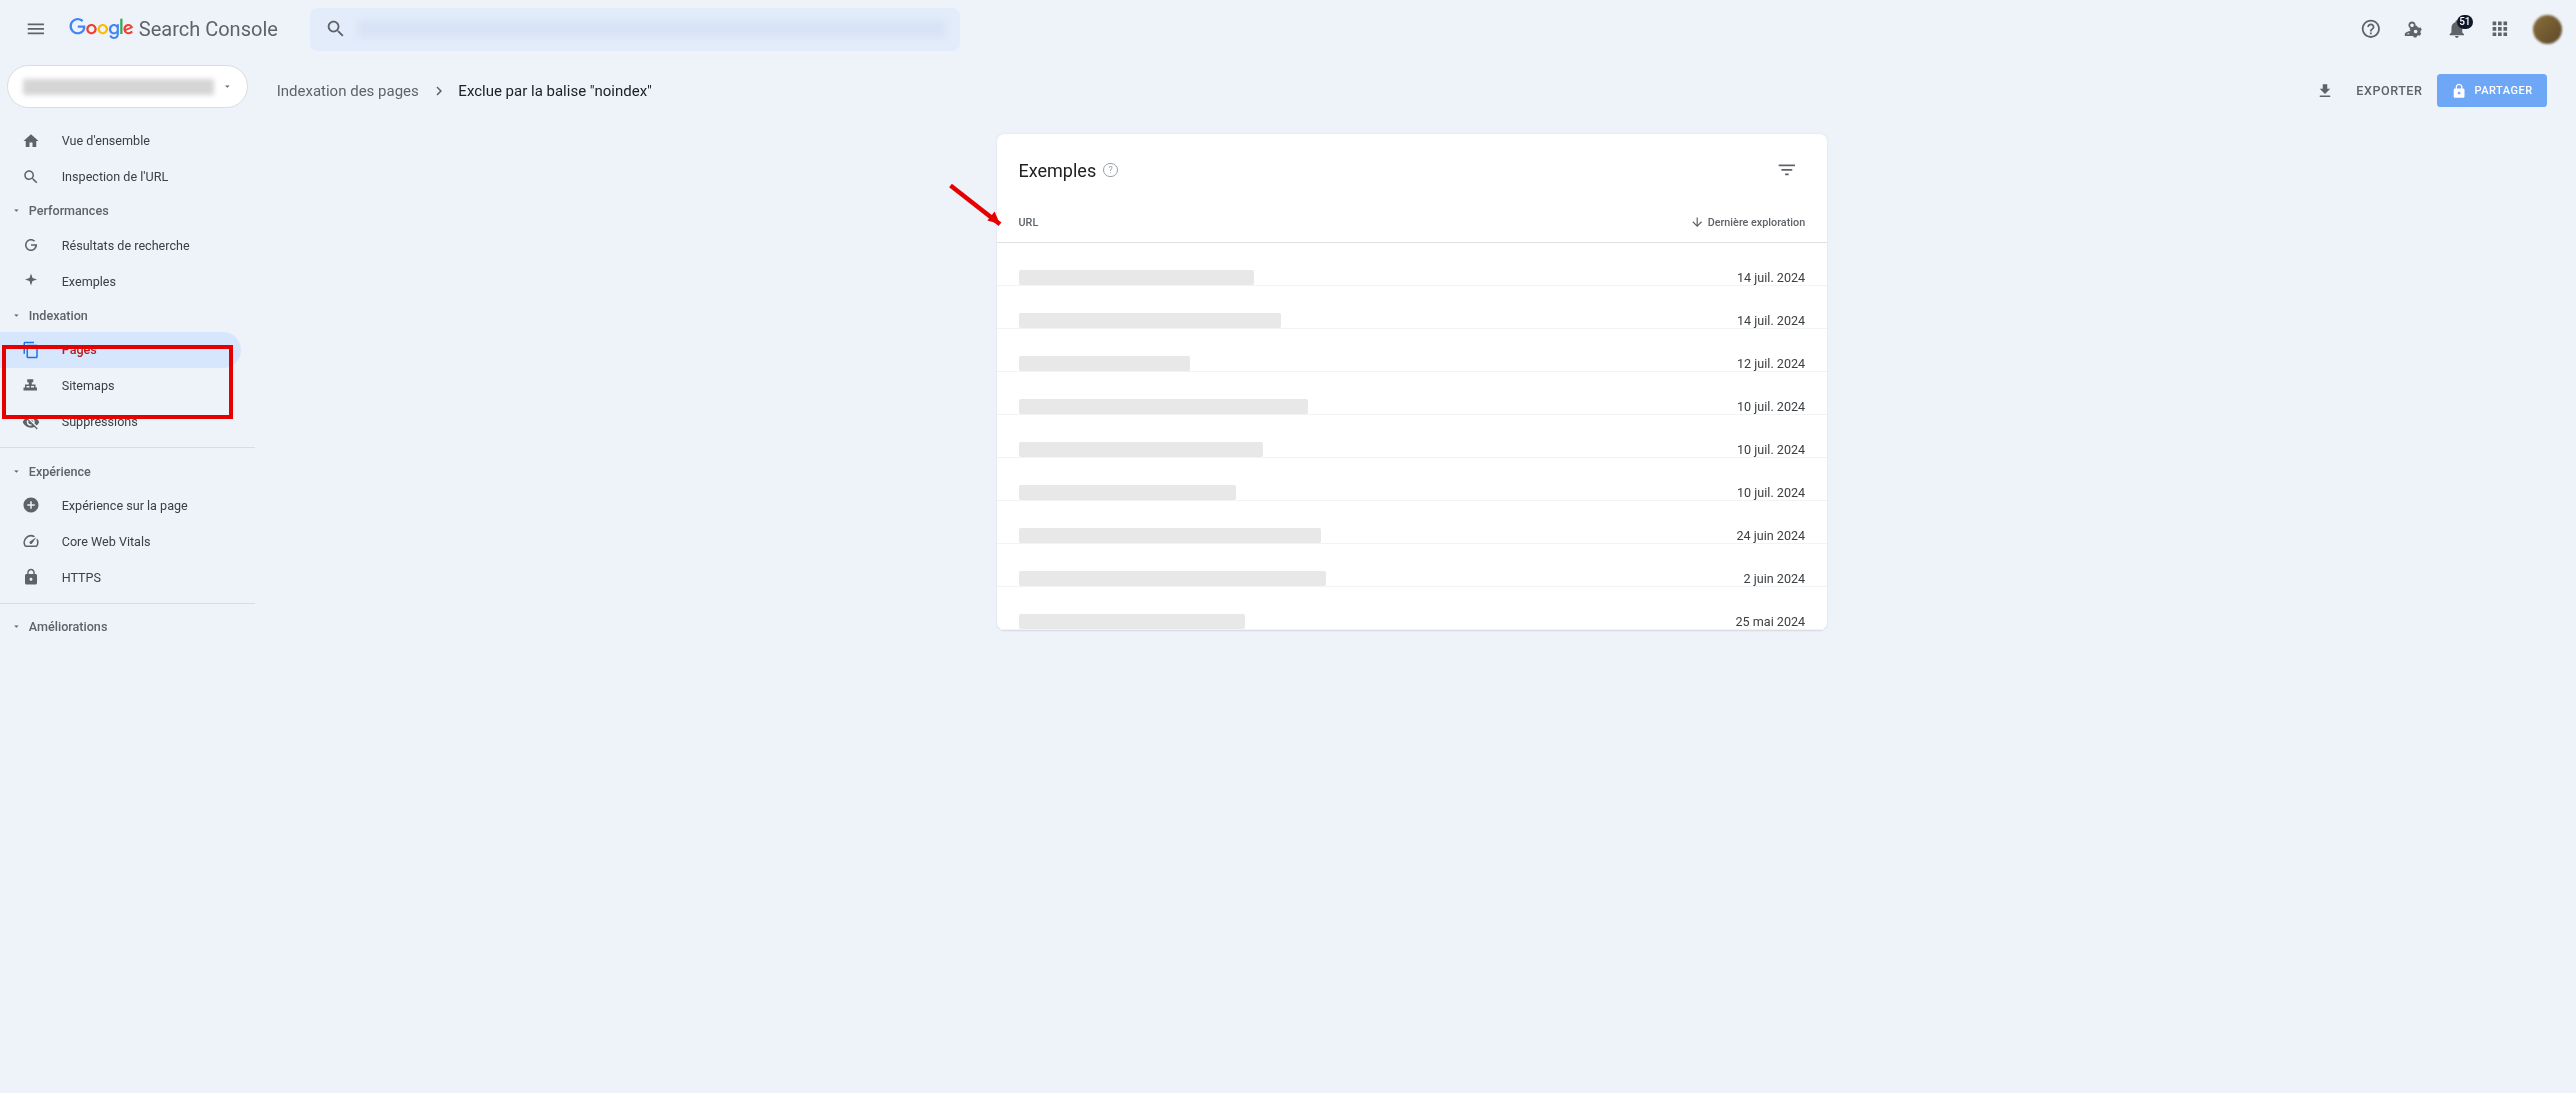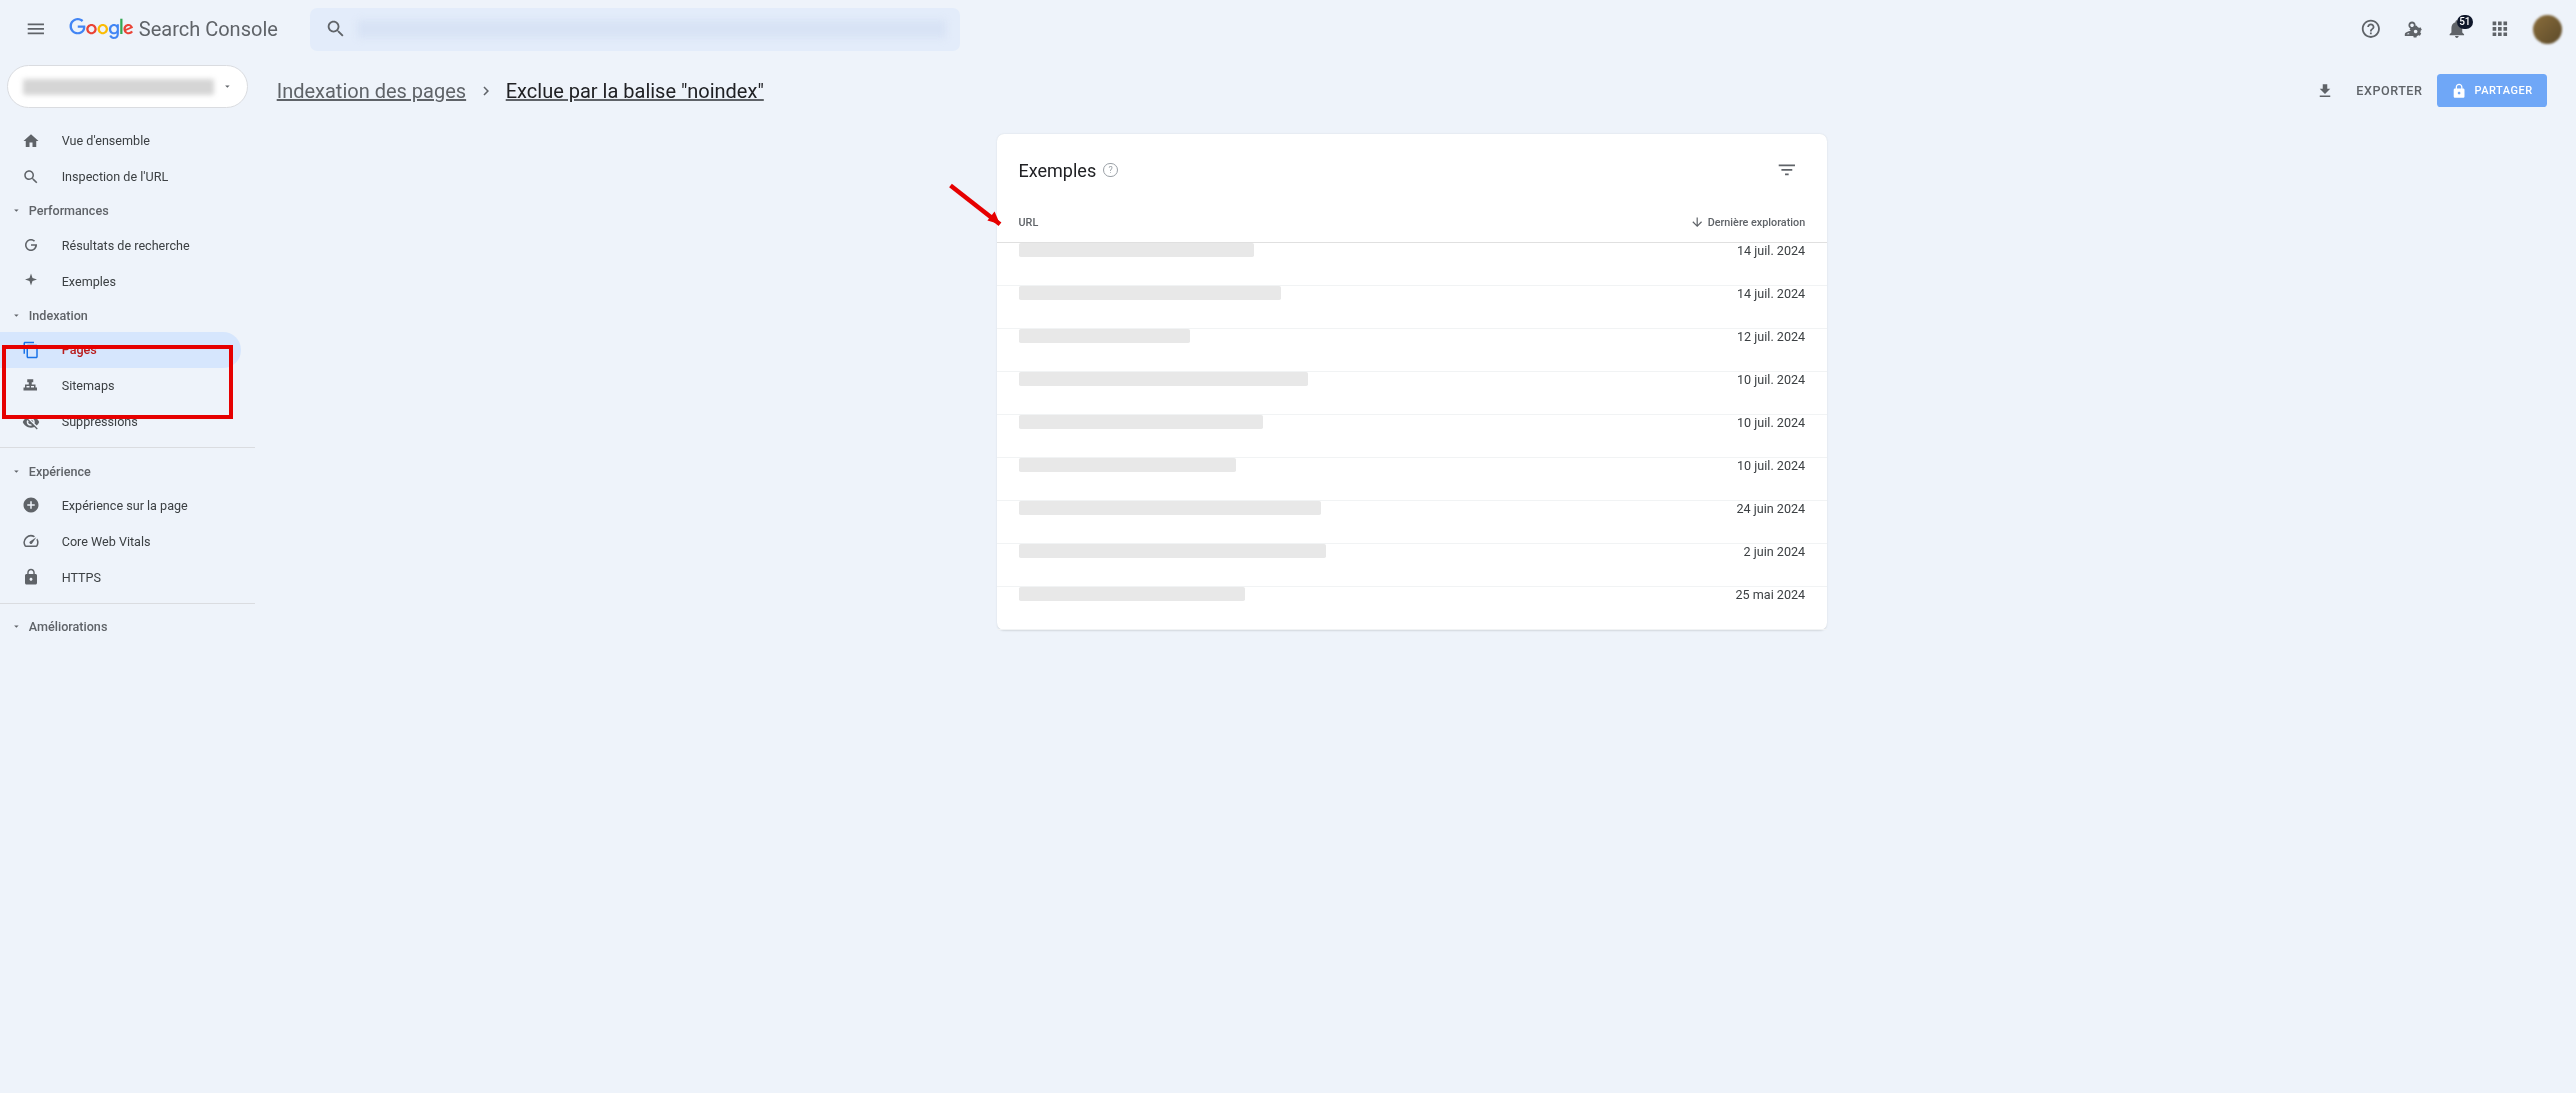--- a/index.html
+++ b/index.html
@@ -25,35 +25,35 @@
 .nav-item.active { background: #d6e6fd; color: #b91c1c; font-weight: 500; }
 .nav-item .icon { width: 18px; height: 18px; display: flex; align-items: center; justify-content: center; color: #5f6368; }
 .nav-item.active .icon { color: #1a73e8; }
 .nav-section { height: 32.5px; display: flex; align-items: center; padding: 0 10.8px 0 10.8px; gap: 7.2px; color: #5f6368; font-size: 12.6px; font-weight: 500; cursor: pointer; }
 .nav-divider { height: 0.9px; background: #dadce0; margin: 7.2px 0; }
 .red-box { position: absolute; border: 4.5px solid #e60000; pointer-events: none; }
 
 
 .main { flex: 1; padding: 7.2px 29px 21.7px 21.7px; overflow-y: auto; }
 .breadcrumb-row { display: flex; align-items: center; justify-content: space-between; height: 51px; }
-.breadcrumb { display: flex; align-items: center; gap: 10.8px; font-size: 20px; color: #5f6368; text-decoration: underline; }
+.breadcrumb { display: flex; align-items: center; gap: 10.8px; font-size: 15px; color: #5f6368; }
 .breadcrumb .current { color: #202124; }
 .actions { display: flex; align-items: center; gap: 14.4px; }
 .export-btn { display: flex; align-items: center; gap: 22px; color: #5f6368; font-size: 12.6px; font-weight: 500; cursor: pointer; letter-spacing: 0.5px; }
 .share-btn { display: flex; align-items: center; gap: 7.2px; background: #6fa7f7; color: #fff; font-size: 11px; font-weight: 500; padding: 0 14.4px; height: 32.5px; border-radius: 3.6px; cursor: pointer; letter-spacing: 0.5px; text-align: center; }
 
 
 .card { background: #fff; border-radius: 7.2px; box-shadow: 0 0.9px 1.8px rgba(60,64,67,0.15); max-width: 830px; margin: 18px auto 0; padding: 0; position: relative; }
 .card-header { display: flex; align-items: center; justify-content: space-between; padding: 18px 21.7px 14.4px 21.7px; }
 .card-title { display: flex; align-items: center; gap: 7.2px; font-size: 18px; color: #202124; }
 .help-circle { width: 14.4px; height: 14.4px; border: 1.4px solid #9aa0a6; border-radius: 50%; display: flex; align-items: center; justify-content: center; font-size: 9px; color: #9aa0a6; }
 .table-header { display: flex; align-items: center; padding: 0 21.7px; height: 40px; border-bottom: 0.9px solid #e0e0e0; font-size: 10.8px; color: #5f6368; font-weight: 500; }
 .col-url { flex: 1; }
 .col-date { width: 144px; text-align: right; display: flex; align-items: center; justify-content: flex-end; gap: 3.6px; }
-.table-row { display: flex; align-items: flex-start; padding: 0 21.7px; height: 43px; border-bottom: 0.9px solid #f1f3f4; font-size: 12.6px; }
+.table-row { display: flex; align-items: flex-end; padding: 0 21.7px; height: 43px; border-bottom: 0.9px solid #f1f3f4; font-size: 12.6px; }
 .url-blur { height: 14.4px; background: #e8e8e8; border-radius: 1.8px; }
 .date-cell { width: 144px; text-align: right; color: #3c4043; }
 .arrow { position: absolute; pointer-events: none; }
 
 
 svg { display: block; }
 </style>
 </head>
 <body>
 

